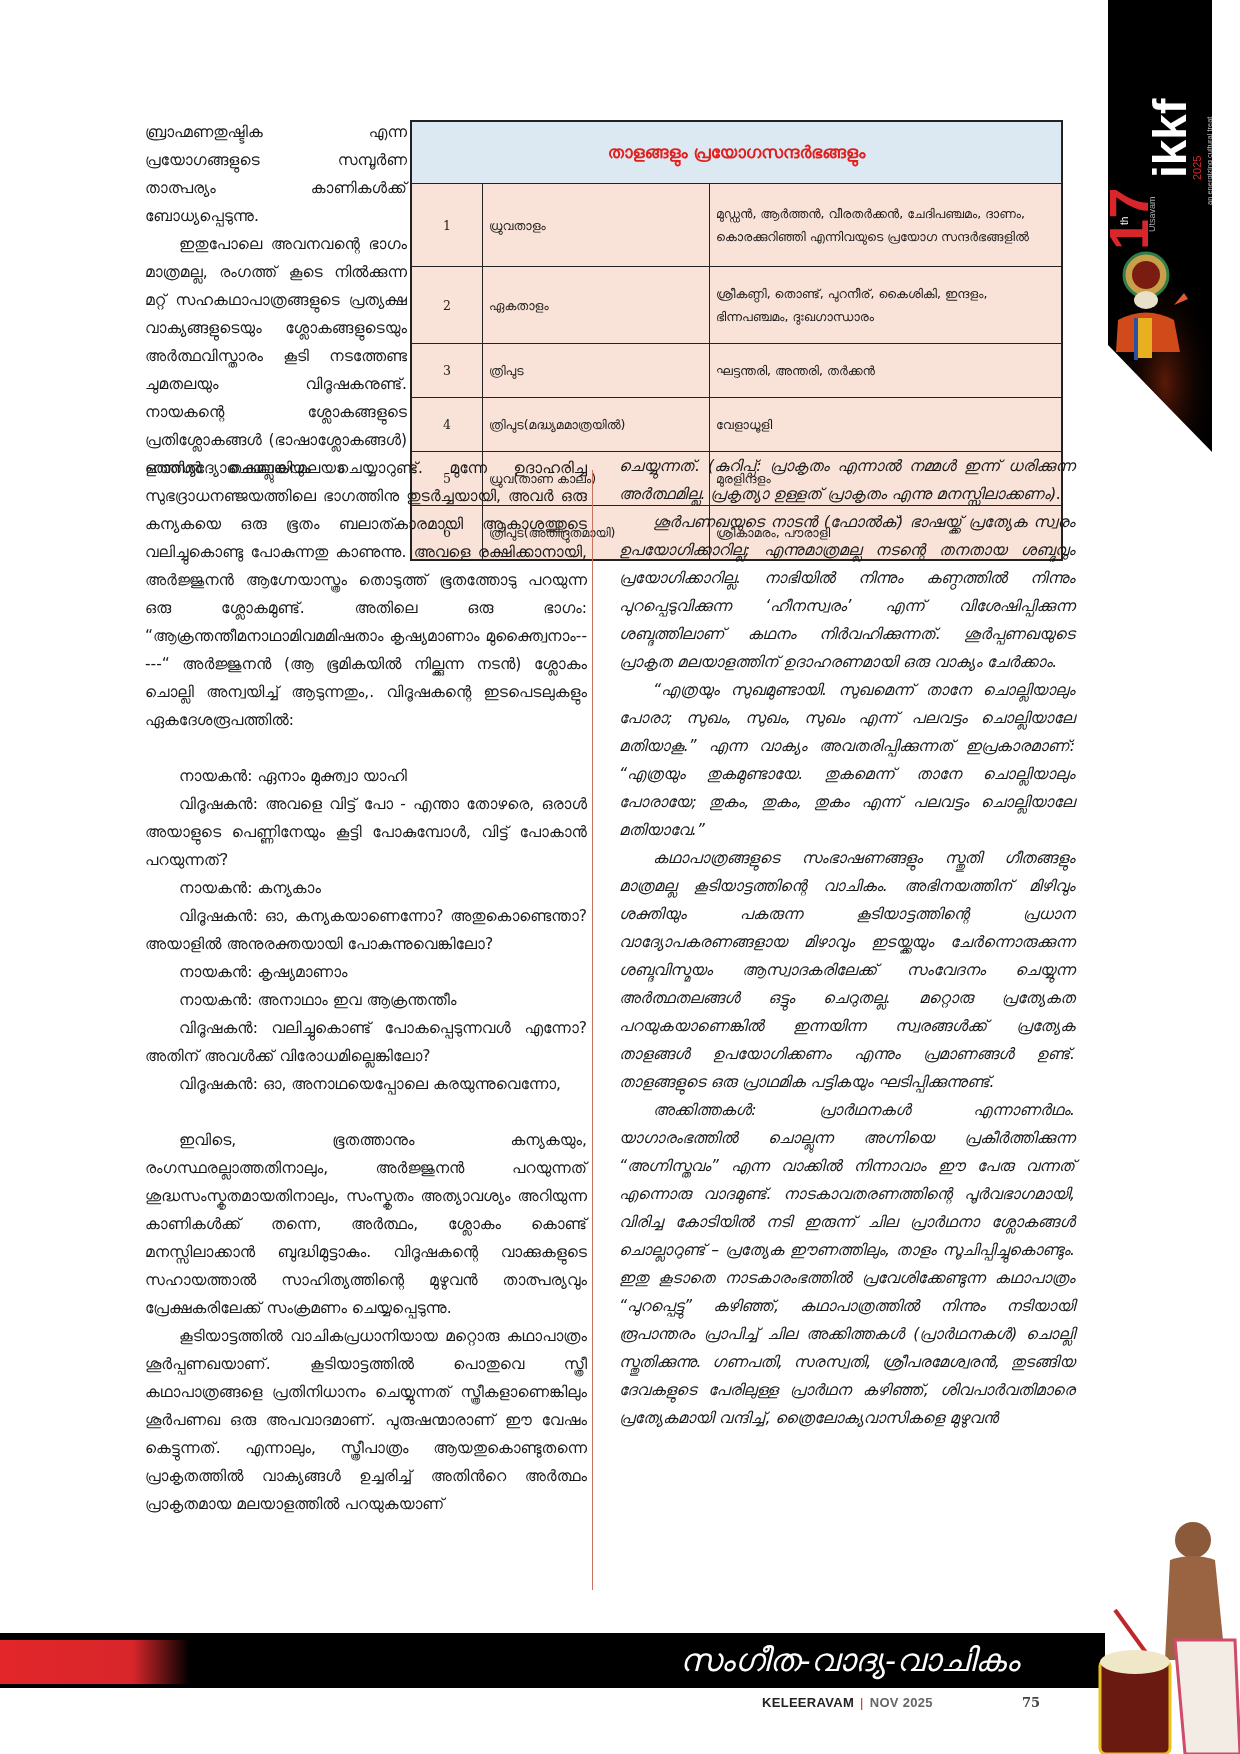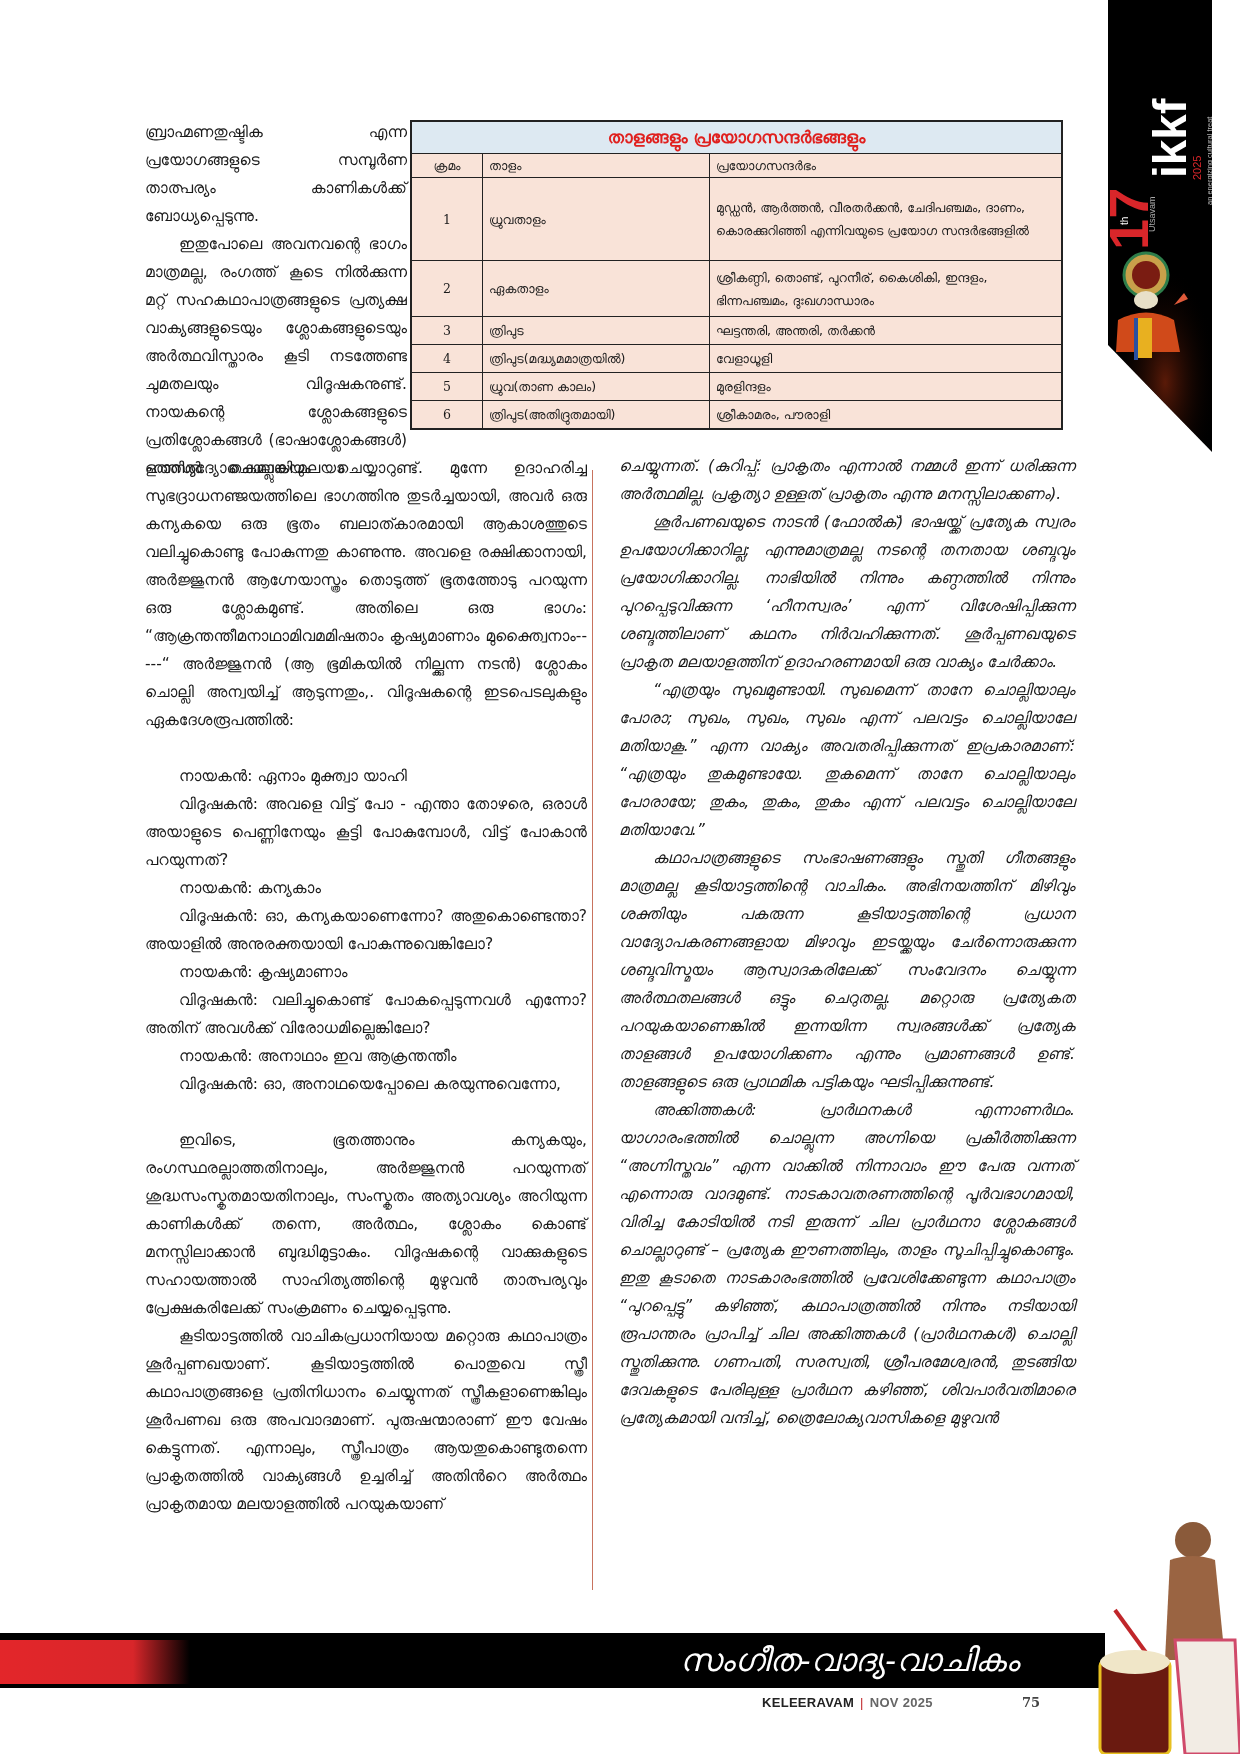--- a/index.html
+++ b/index.html
@@ -9,21 +9,21 @@
   .col p{margin:0;}
   .ind{text-indent:34px;}
   #col-left-top{left:133px;top:118px;width:262px;}
   #col-left{left:133px;top:454px;width:442px;}
   #col-right{left:607px;top:452px;width:456px;font-style:italic;}
   .gap{height:28px;}
   .rule{position:absolute;width:1px;background:#c8735e;}
   
   #tala-table{position:absolute;left:410px;top:120px;width:653px;border-collapse:collapse;
      font-size:12.5px;border:2px solid #222;}
-  #tala-table td,#tala-table th{border:1.5px solid #222;background:#f9e3d8;padding:0 6px;vertical-align:middle;
+  #tala-table td,#tala-table th{border:1.5px solid #222;background:#f9e3d8;padding:15px 6px;vertical-align:middle;
      font-weight:normal;text-align:left;line-height:23px;}
   #tala-table .title-cell{background:#dde9f2;color:#e0201e;text-align:center;font-size:17px;height:31px;font-weight:bold;}
   #tala-table .num{text-align:center;width:58px;font-family:"DejaVu Serif",serif;}
   #tala-table .tala{width:214px;}
   
   #banner{position:absolute;left:1108px;top:0;width:104px;height:452px;}
   
   #footer-bar{position:absolute;left:0;top:1633px;width:1105px;height:55px;background:#000;}
   #footer-splash{position:absolute;left:0;top:1640px;width:190px;height:44px;
      background:linear-gradient(90deg,#e3262a 0%,#d8262a 70%,rgba(0,0,0,0) 100%);}
@@ -42,25 +42,20 @@
 
 <div id="col-left-top" class="col">
   <p>ബ്രാഹ്മണതുഷ്ടിക എന്ന പ്രയോഗങ്ങളുടെ സമ്പൂർണ താത്പര്യം കാണികൾക്ക് ബോധ്യപ്പെടുന്നു.</p>
   <p class="ind">ഇതുപോലെ അവനവന്റെ ഭാഗം മാത്രമല്ല, രംഗത്ത് കൂടെ നിൽക്കുന്ന മറ്റ് സഹകഥാപാത്രങ്ങളുടെ പ്രത്യക്ഷ വാക്യങ്ങളുടെയും ശ്ലോകങ്ങളുടെയും അർത്ഥവിസ്താരം കൂടി നടത്തേണ്ട ചുമതലയും വിദൂഷകനുണ്ട്. നായകന്റെ ശ്ലോകങ്ങളുടെ പ്രതിശ്ലോകങ്ങൾ (ഭാഷാശ്ലോകങ്ങൾ) ഹാസ്യദ്യോതകമായി മലയാ</p>
 </div>
 
 <table id="tala-table">
   <tbody>
       <tr>
     <th colspan="3" class="title-cell">താളങ്ങളും പ്രയോഗസന്ദർഭങ്ങളും</th>
-  </tr>
-  <tr>
-    <td class="num">ക്രമം</td>
-    <td class="tala">താളം</td>
-    <td>പ്രയോഗസന്ദർഭം</td>
   </tr>
   <tr style="height:83px">
     <td class="num">1</td>
     <td class="tala">ധ്രുവതാളം</td>
     <td>മുഡ്ഡൻ, ആർത്തൻ, വീരതർക്കൻ, ചേദിപഞ്ചമം, ദാണം, കൊരക്കുറിഞ്ഞി എന്നിവയുടെ പ്രയോഗ സന്ദർഭങ്ങളിൽ</td>
   </tr>
   <tr style="height:56px">
     <td class="num">2</td>
     <td class="tala">ഏകതാളം</td>
     <td>ശ്രീകണ്ഠി, തൊണ്ട്, പുറനീര്, കൈശികി, ഇന്ദളം, ഭിന്നപഞ്ചമം, ദുഃഖഗാന്ധാരം</td>
@@ -89,22 +84,22 @@
   </table>
 
 <div id="col-left" class="col">
   <p>ളത്തിൽ ചൊല്ലുകയും ചെയ്യാറുണ്ട്. മുന്നേ ഉദാഹരിച്ച സുഭദ്രാധനഞ്ജയത്തിലെ ഭാഗത്തിനു തുടർച്ചയായി, അവർ ഒരു കന്യകയെ ഒരു ഭൂതം ബലാത്കാരമായി ആകാശത്തുടെ വലിച്ചുകൊണ്ടു പോകുന്നതു കാണുന്നു. അവളെ രക്ഷിക്കാനായി, അർജ്ജുനൻ ആഗ്നേയാസ്ത്രം തൊടുത്ത് ഭൂതത്തോടു പറയുന്ന ഒരു ശ്ലോകമുണ്ട്. അതിലെ ഒരു ഭാഗം: “ആക്രന്തന്തീമനാഥാമിവമമിഷതാം കൃഷ്യമാണാം മുക്ത്വൈനാം-----“ അർജ്ജുനൻ (ആ ഭൂമികയിൽ നില്ക്കുന്ന നടൻ) ശ്ലോകം ചൊല്ലി അന്വയിച്ച് ആടുന്നതും,. വിദൂഷകന്റെ ഇടപെടലുകളും ഏകദേശരൂപത്തിൽ:</p>
   <div class="gap"></div>
   <p class="ind">നായകൻ: ഏനാം മുക്ത്വാ യാഹി</p>
   <p class="ind">വിദൂഷകൻ: അവളെ വിട്ട് പോ - എന്താ തോഴരെ, ഒരാൾ അയാളുടെ പെണ്ണിനേയും കൂട്ടി പോകുമ്പോൾ, വിട്ട് പോകാൻ പറയുന്നത്?</p>
   <p class="ind">നായകൻ: കന്യകാം</p>
   <p class="ind">വിദൂഷകൻ: ഓ, കന്യകയാണെന്നോ? അതുകൊണ്ടെന്താ? അയാളിൽ അനുരക്തയായി പോകുന്നുവെങ്കിലോ?</p>
   <p class="ind">നായകൻ: കൃഷ്യമാണാം</p>
+  <p class="ind">നായകൻ: അനാഥാം ഇവ ആക്രന്തന്തീം</p>
   <p class="ind">വിദൂഷകൻ: വലിച്ചുകൊണ്ട് പോകപ്പെടുന്നവൾ എന്നോ? അതിന് അവൾക്ക് വിരോധമില്ലെങ്കിലോ?</p>
-  <p class="ind">നായകൻ: അനാഥാം ഇവ ആക്രന്തന്തീം</p>
   <p class="ind">വിദൂഷകൻ: ഓ, അനാഥയെപ്പോലെ കരയുന്നുവെന്നോ,</p>
   <div class="gap"></div>
   <p class="ind">ഇവിടെ, ഭൂതത്താനും കന്യകയും, രംഗസ്ഥരല്ലാത്തതിനാലും, അർജ്ജുനൻ പറയുന്നത് ശുദ്ധസംസ്കൃതമായതിനാലും, സംസ്കൃതം അത്യാവശ്യം അറിയുന്ന കാണികൾക്ക് തന്നെ, അർത്ഥം, ശ്ലോകം കൊണ്ട് മനസ്സിലാക്കാൻ ബുദ്ധിമുട്ടാകും. വിദൂഷകന്റെ വാക്കുകളുടെ സഹായത്താൽ സാഹിത്യത്തിന്റെ മുഴുവൻ താത്പര്യവും പ്രേക്ഷകരിലേക്ക് സംക്രമണം ചെയ്യപ്പെടുന്നു.</p>
   <p class="ind">കൂടിയാട്ടത്തിൽ വാചികപ്രധാനിയായ മറ്റൊരു കഥാപാത്രം ശൂർപ്പണഖയാണ്. കൂടിയാട്ടത്തിൽ പൊതുവെ സ്ത്രീ കഥാപാത്രങ്ങളെ പ്രതിനിധാനം ചെയ്യുന്നത് സ്ത്രീകളാണെങ്കിലും ശൂർപണഖ ഒരു അപവാദമാണ്. പുരുഷന്മാരാണ് ഈ വേഷം കെട്ടുന്നത്. എന്നാലും, സ്ത്രീപാത്രം ആയതുകൊണ്ടുതന്നെ പ്രാകൃതത്തിൽ വാക്യങ്ങൾ ഉച്ചരിച്ച് അതിൻറെ അർത്ഥം പ്രാകൃതമായ മലയാളത്തിൽ പറയുകയാണ്</p>
 </div>
 
 <div class="rule" style="left:592px;top:470px;height:1120px;"></div>
 
 <div id="col-right" class="col">
   <p>ചെയ്യുന്നത്. (കുറിപ്പ്: പ്രാകൃതം എന്നാൽ നമ്മൾ ഇന്ന് ധരിക്കുന്ന അർത്ഥമില്ല. പ്രകൃത്യാ ഉള്ളത് പ്രാകൃതം എന്നു മനസ്സിലാക്കണം).</p>

